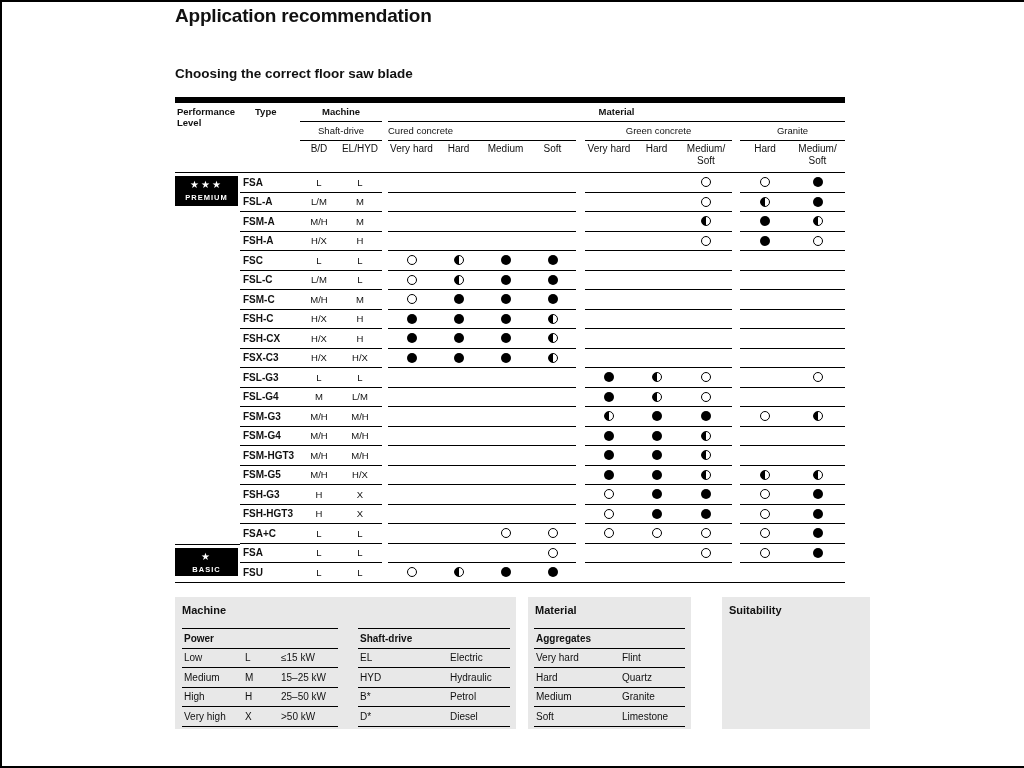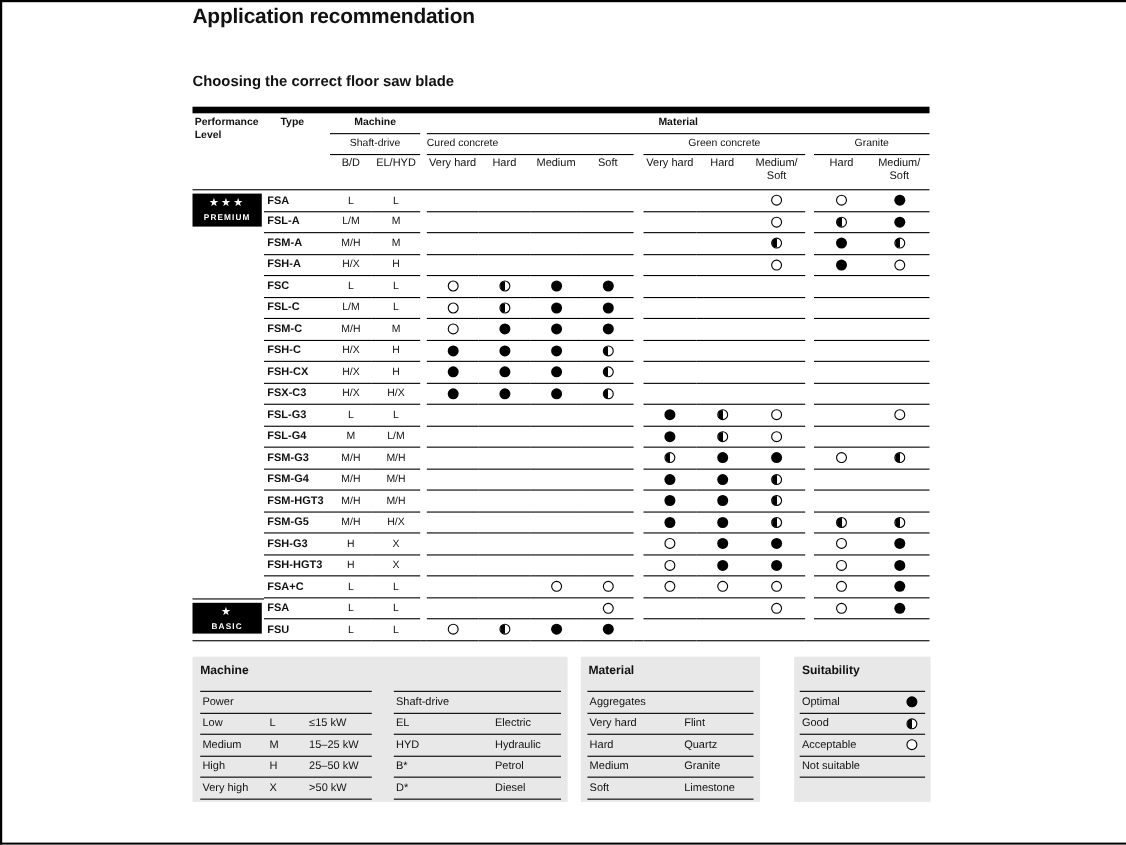--- a/index.html
+++ b/index.html
@@ -40,26 +40,26 @@
   .perf-badge { position:absolute; left:0; width:63px; background:#000; color:#fff; text-align:center; }
   .perf-badge .stars { font-size:10px; letter-spacing:2px; line-height:1; padding-top:4px; }
   .perf-badge .blabel { font-size:7.5px; font-weight:bold; letter-spacing:1px; padding-top:3px; }
   .perf-badge.premium { top:73px; height:30px; }
   .perf-badge.basic { top:445px; height:28px; }
 
   
   .legend-panel { position:absolute; top:597px; height:132px; background:#e8e8e8; }
   .legend-panel.p1 { left:175px; width:341px; }
   .legend-panel.p2 { left:528px; width:163px; }
-  .legend-panel.p3 { left:722px; width:124px; }
+  .legend-panel.p3 { left:722px; width:148px; }
   .legend-title { position:absolute; left:7px; top:7px; font-size:11px; font-weight:bold; }
 
   .ltable { position:absolute; border-top:1px solid #000; }
   .lrow { height:19.5px; display:flex; align-items:center; border-bottom:1px solid #000; font-size:10px; padding-left:2px; padding-right:2px; }
-  .lrow.lhead { font-weight:normal; }
+  .lrow.lhead { font-weight:bold; }
   .ln { flex:1; }
   .ll { width:36px; }
   .lv { width:55px; }
   .lc { width:90px; }
   .lv2 { flex:1; }
   .lrow .dot { margin-right:5px; }
 
   .footnote { position:absolute; left:175px; top:792px; font-size:9.5px; font-style:italic; }
 </style>
 </head>
@@ -736,32 +736,15 @@
       </div>
       <div class="lrow">
         <span class="lc" style="width:86px;">Soft</span>
         <span class="lv2">Limestone</span>
       </div>
     </div>
 </div>
 
 <div class="legend-panel p3">
   <div class="legend-title">Suitability</div>
-  <div class="ltable" id="legend-suitability" style="left:5px; top:31px; width:114px;">
-      <div class="lrow">
-        <span class="ln">Optimal</span>
-        <span class="dot dot-optimal"></span>
-      </div>
-      <div class="lrow">
-        <span class="ln">Good</span>
-        <span class="dot dot-good"></span>
-      </div>
-      <div class="lrow">
-        <span class="ln">Acceptable</span>
-        <span class="dot dot-acceptable"></span>
-      </div>
-      <div class="lrow">
-        <span class="ln">Not suitable</span>
-      </div>
-    </div>
 </div>
 
 <div class="footnote">* with V-belt drive</div>
 
 </body></html>

